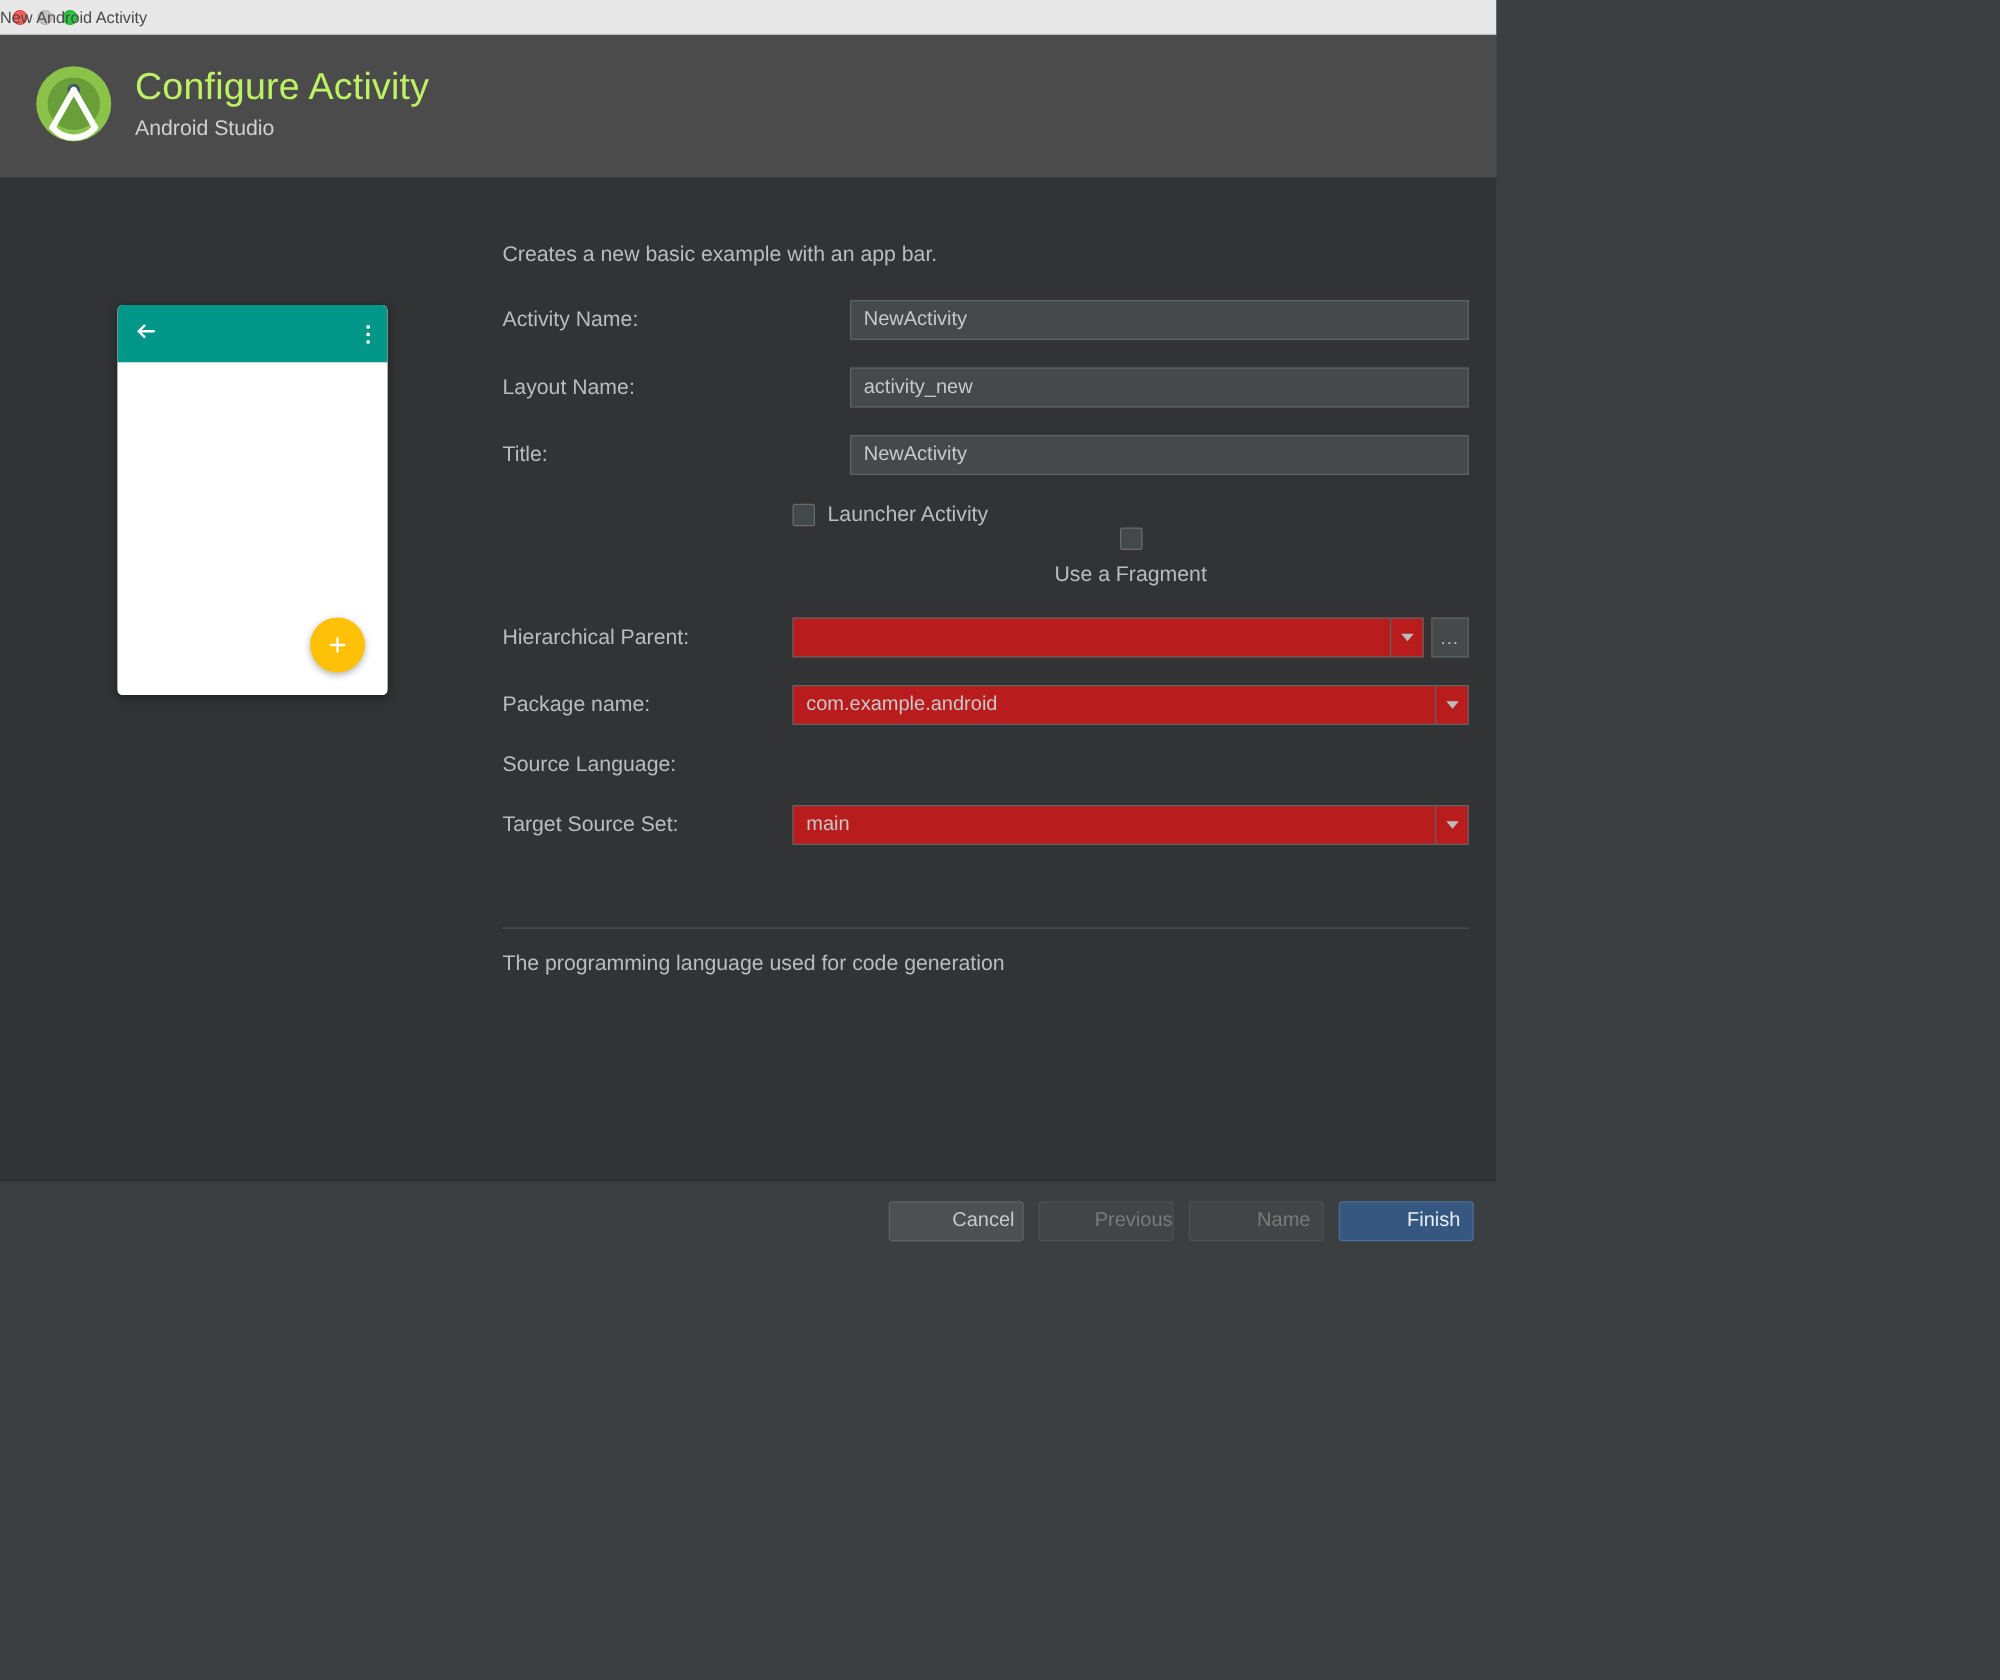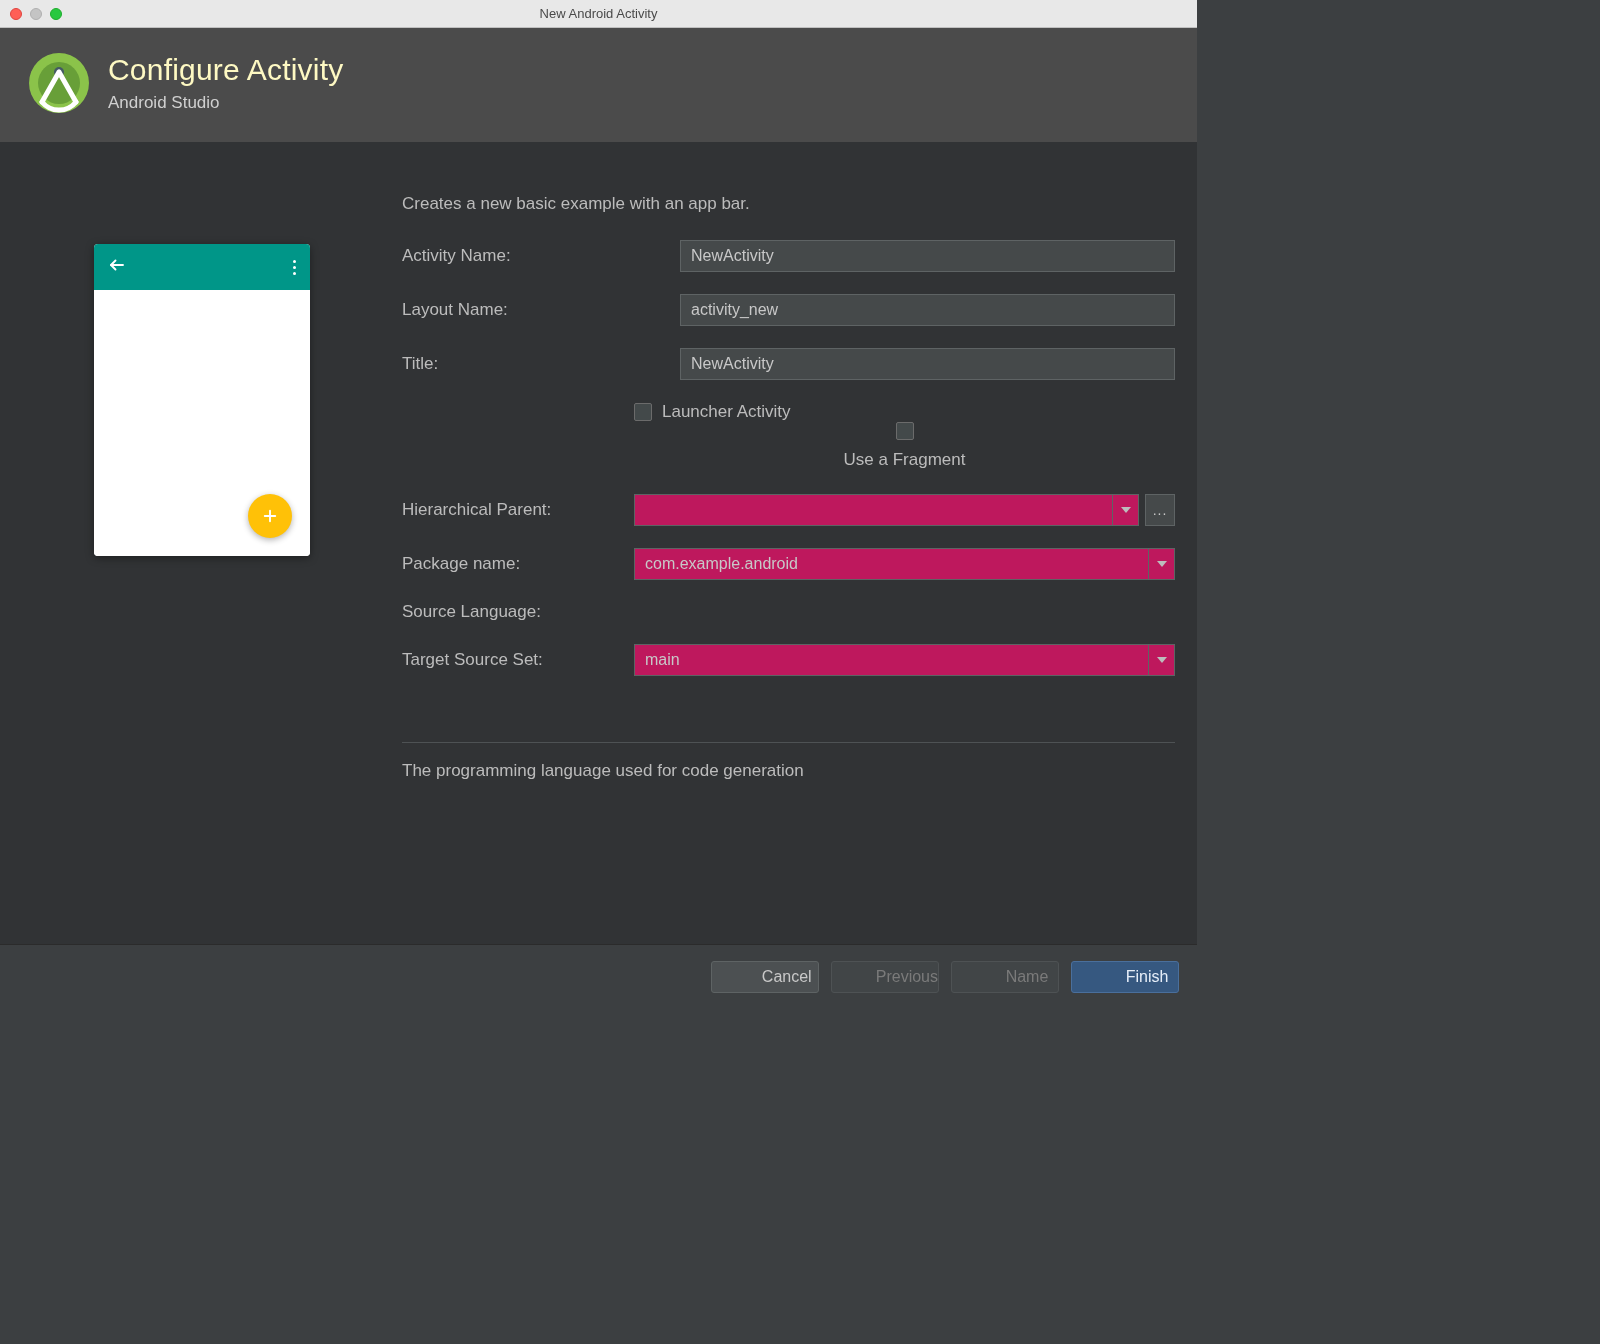--- a/index.html
+++ b/index.html
@@ -34,42 +34,42 @@
   }
   .traffic-light {
     width: 12px; height: 12px; border-radius: 50%;
   }
   .traffic-close { background: #ff5f57; border: 0.5px solid #e0443e; }
   .traffic-min { background: #c4c4c4; border: 0.5px solid #b0b0b0; }
   .traffic-max { background: #28c840; border: 0.5px solid #1dad2b; }
   .titlebar-title {
     position: absolute;
     left: 0; right: 0;
-    text-align: center;
+    text-align: left;
     font-size: 13px;
     color: #4a4a4a;
     pointer-events: none;
   }
   
   .header-band {
     background: #4b4b4b;
     padding: 24px 28px 28px 28px;
     display: flex;
     align-items: center;
     gap: 18px;
   }
   .as-logo {
     width: 62px; height: 62px; position: relative;
   }
   .as-logo svg { width: 62px; height: 62px; }
   .header-texts { display:flex; flex-direction:column; gap:6px; }
   .header-title {
     font-size: 30px;
     font-weight: 400;
-    color: #fef9c3;
+    color: #bef264;
     letter-spacing: 0.2px;
   }
   .header-subtitle {
     font-size: 17px;
     color: #d0d0d0;
   }
   
   .content {
     background: #313335;
     flex: 1;
@@ -144,21 +144,21 @@
     color: #bcbcbc;
   }
   .fcontrol {
     flex:1;
     display:flex;
     gap:6px;
   }
   .text-input, .combo {
     flex:1;
     height: 32px;
-    background: #be185d;
+    background: #b91c1c;
     border: 1px solid #5e6364;
     color: #c8c8c8;
     font-size: 16px;
     padding: 0 10px;
     display:flex;
     align-items:center;
     justify-content:space-between;
     outline:none;
     position:relative;
   }

